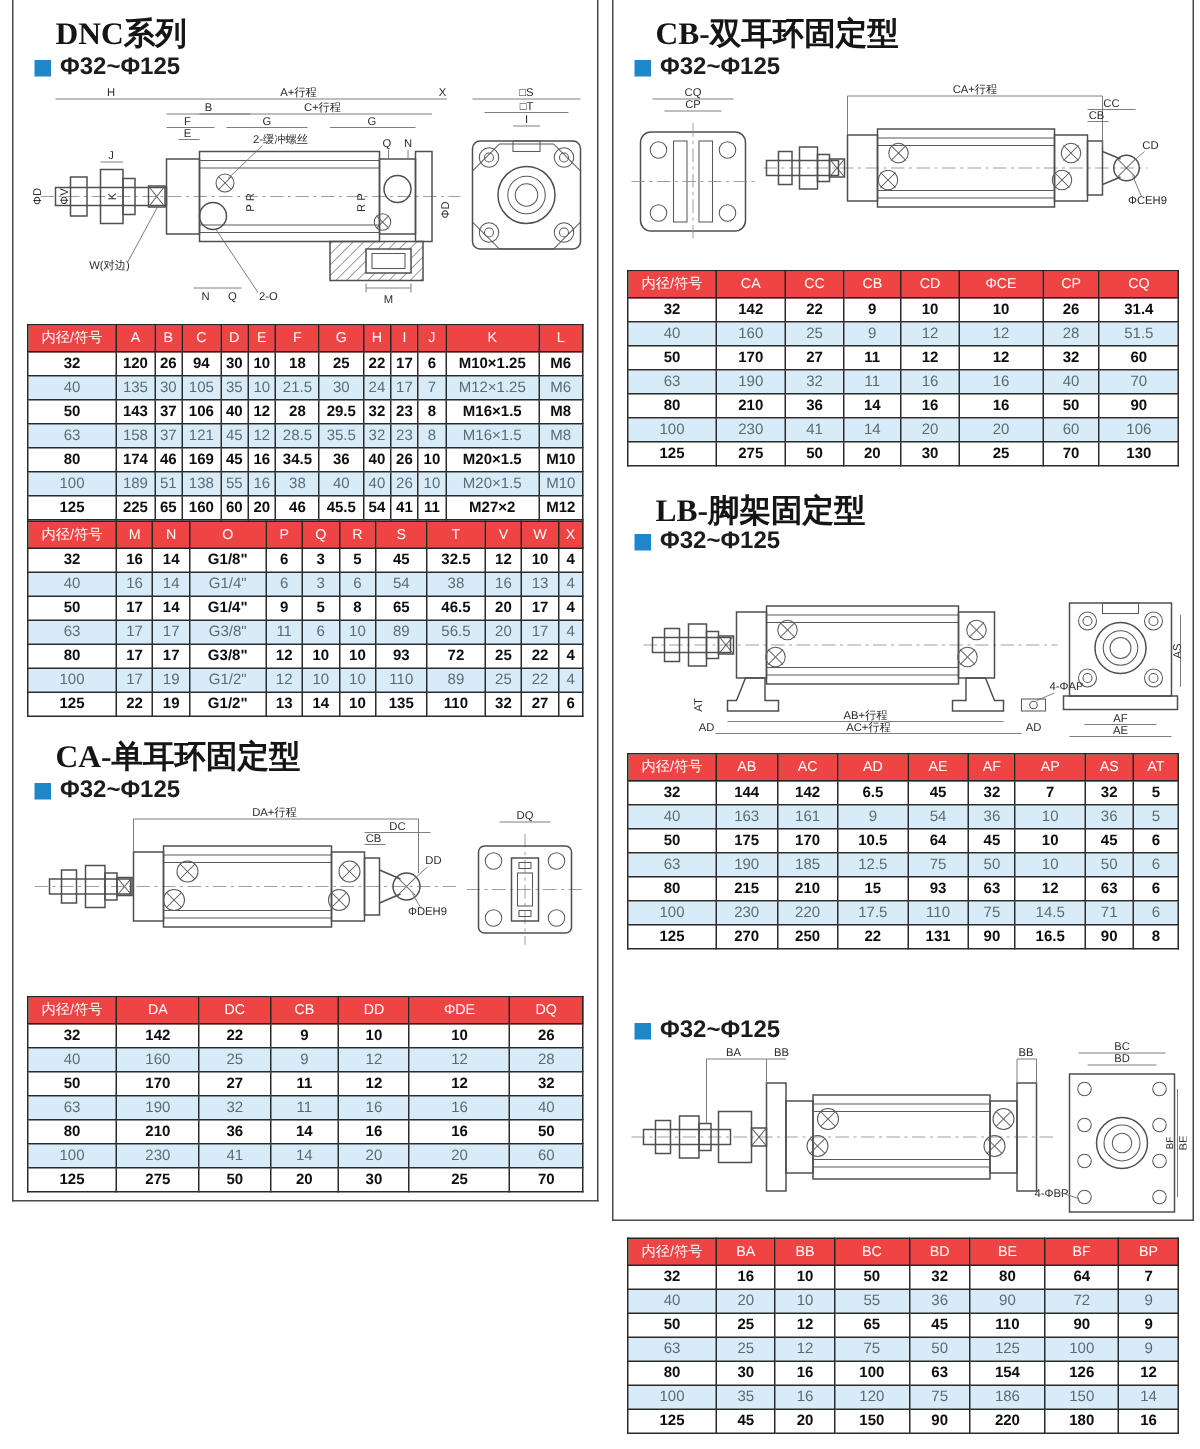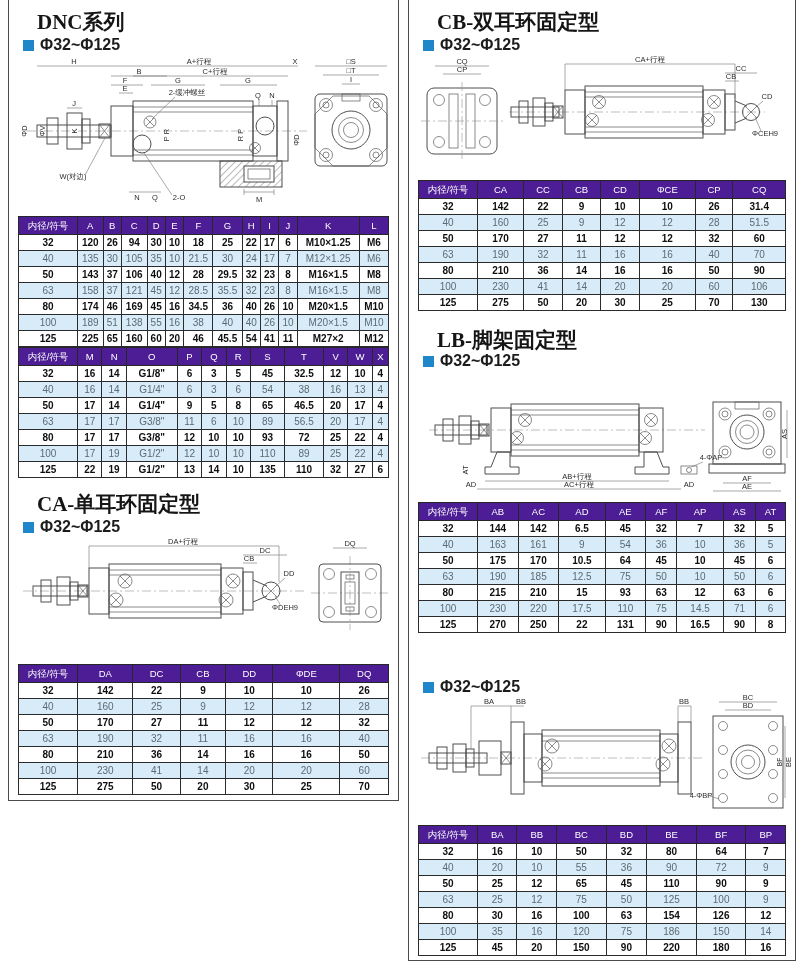--- a/index.html
+++ b/index.html
@@ -1,29 +1,29 @@
 <!DOCTYPE html>
 <html><head>
 <meta charset="utf-8">
 <style>
   html,body{margin:0;padding:0;background:#ffffff;}
   body{width:800px;height:966px;position:relative;overflow:hidden;
        font-family:"Liberation Sans",sans-serif;-webkit-font-smoothing:antialiased;}
   .panel{position:absolute;background:#fff;border:1px solid #4a4a4a;border-top:none;box-sizing:border-box;}
   #left-panel{left:8px;top:0;width:391px;height:801px;}
-  #right-panel{left:408px;top:0;width:388px;height:961px;}
+  #right-panel{left:408px;top:0;width:388px;height:814px;}
   .sec-title{position:absolute;left:28px;font-family:"Liberation Serif","DejaVu Serif",serif;
              font-weight:bold;font-size:21px;color:#151515;white-space:nowrap;}
   .range-row{position:absolute;left:14px;display:flex;align-items:center;gap:6px;}
   .range-sq{width:11px;height:11px;background:#1f87c9;flex:0 0 auto;}
   .range-txt{font-size:16px;font-weight:bold;color:#1c1c1c;}
   .diagram{position:absolute;}
   .tbl{position:absolute;left:9px;right:9px;}
   table{width:100%;border-collapse:collapse;table-layout:auto;}
-  th{background:#4c1d95;color:#ffffff;font-weight:normal;font-size:9.5px;
+  th{background:#ef4444;color:#ffffff;font-weight:normal;font-size:9.5px;
      padding:3.5px 1px;border:1px solid #262626;line-height:10px;white-space:nowrap;}
   td{font-size:10px;line-height:11px;padding:2px 1px;text-align:center;
      border:1px solid #2b2b2b;color:#0e0e0e;font-weight:bold;white-space:nowrap;}
   tr.alt td{background:#d7ebf8;color:#5c6a72;font-weight:normal;}
   th:first-child{width:56px;}
   svg .st{fill:none;stroke:#4f4f4f;stroke-width:1;}
   svg .st2{fill:none;stroke:#5a5a5a;stroke-width:.7;}
   svg .cl{fill:none;stroke:#949494;stroke-width:.6;stroke-dasharray:9 3 2 3;}
   svg .dm{fill:none;stroke:#6f6f6f;stroke-width:.6;}
   svg text{font-size:7.5px;fill:#2b2b2b;font-family:"Liberation Sans",sans-serif;text-anchor:middle;}

